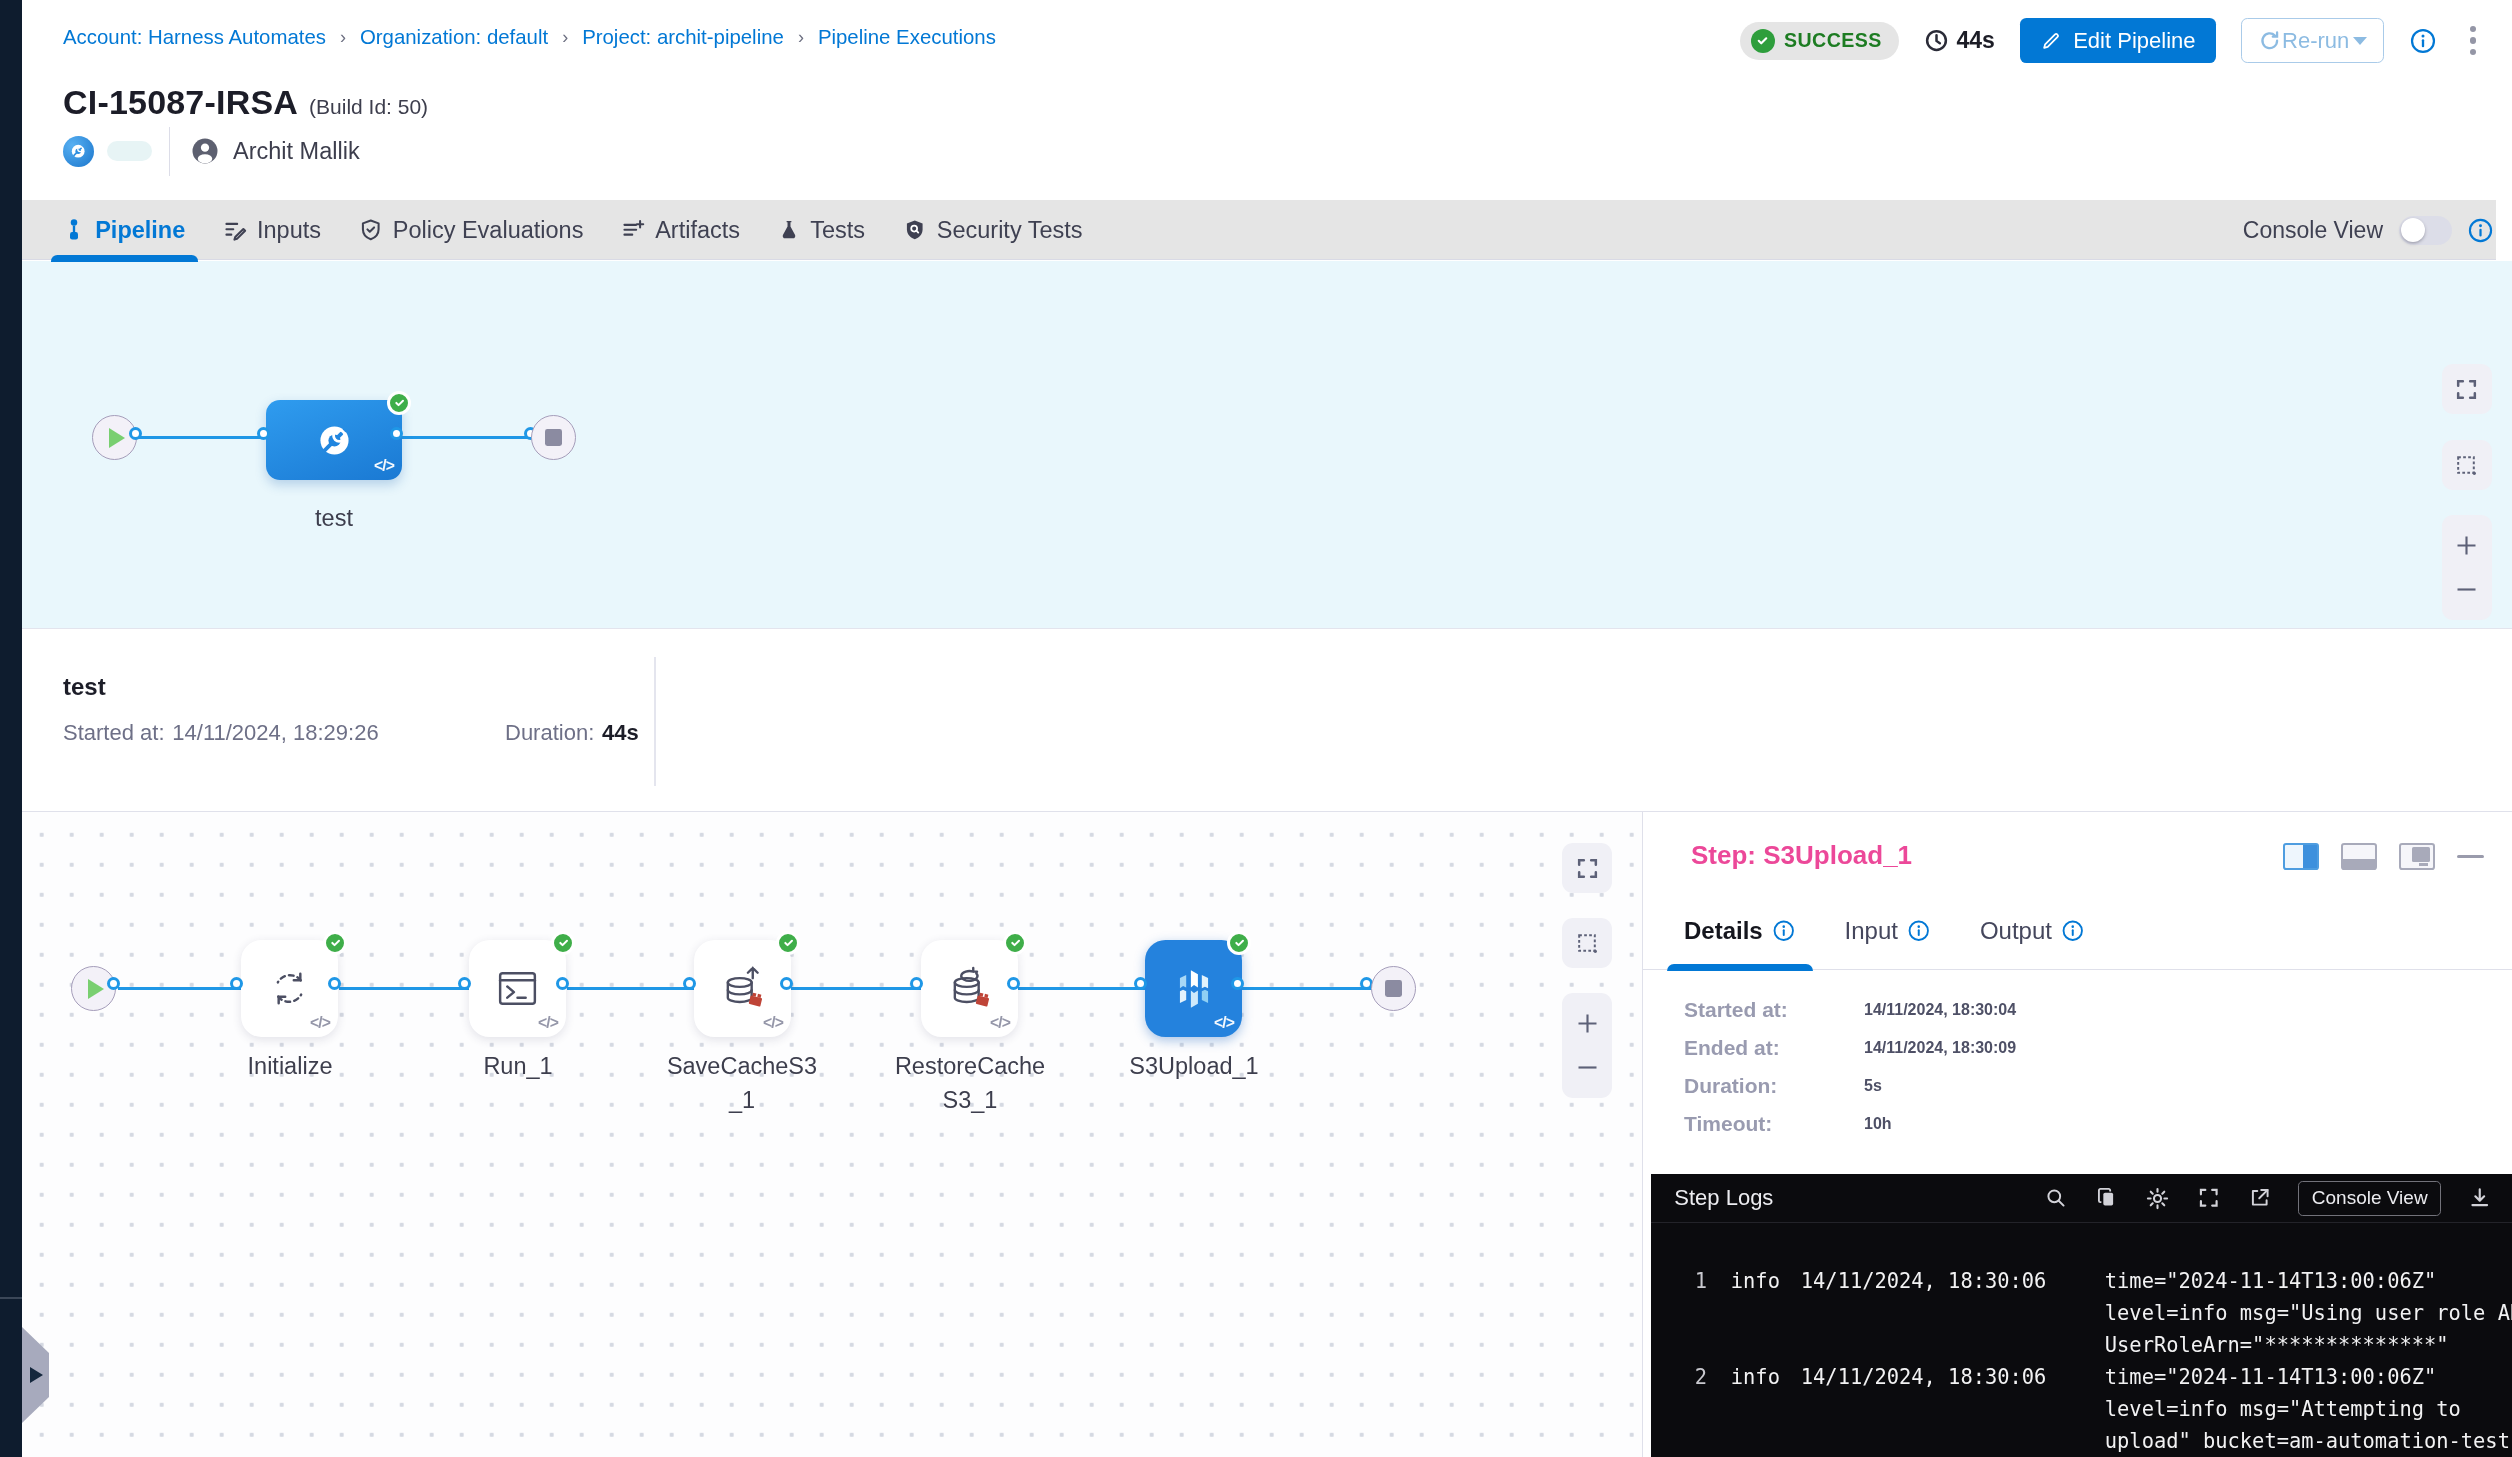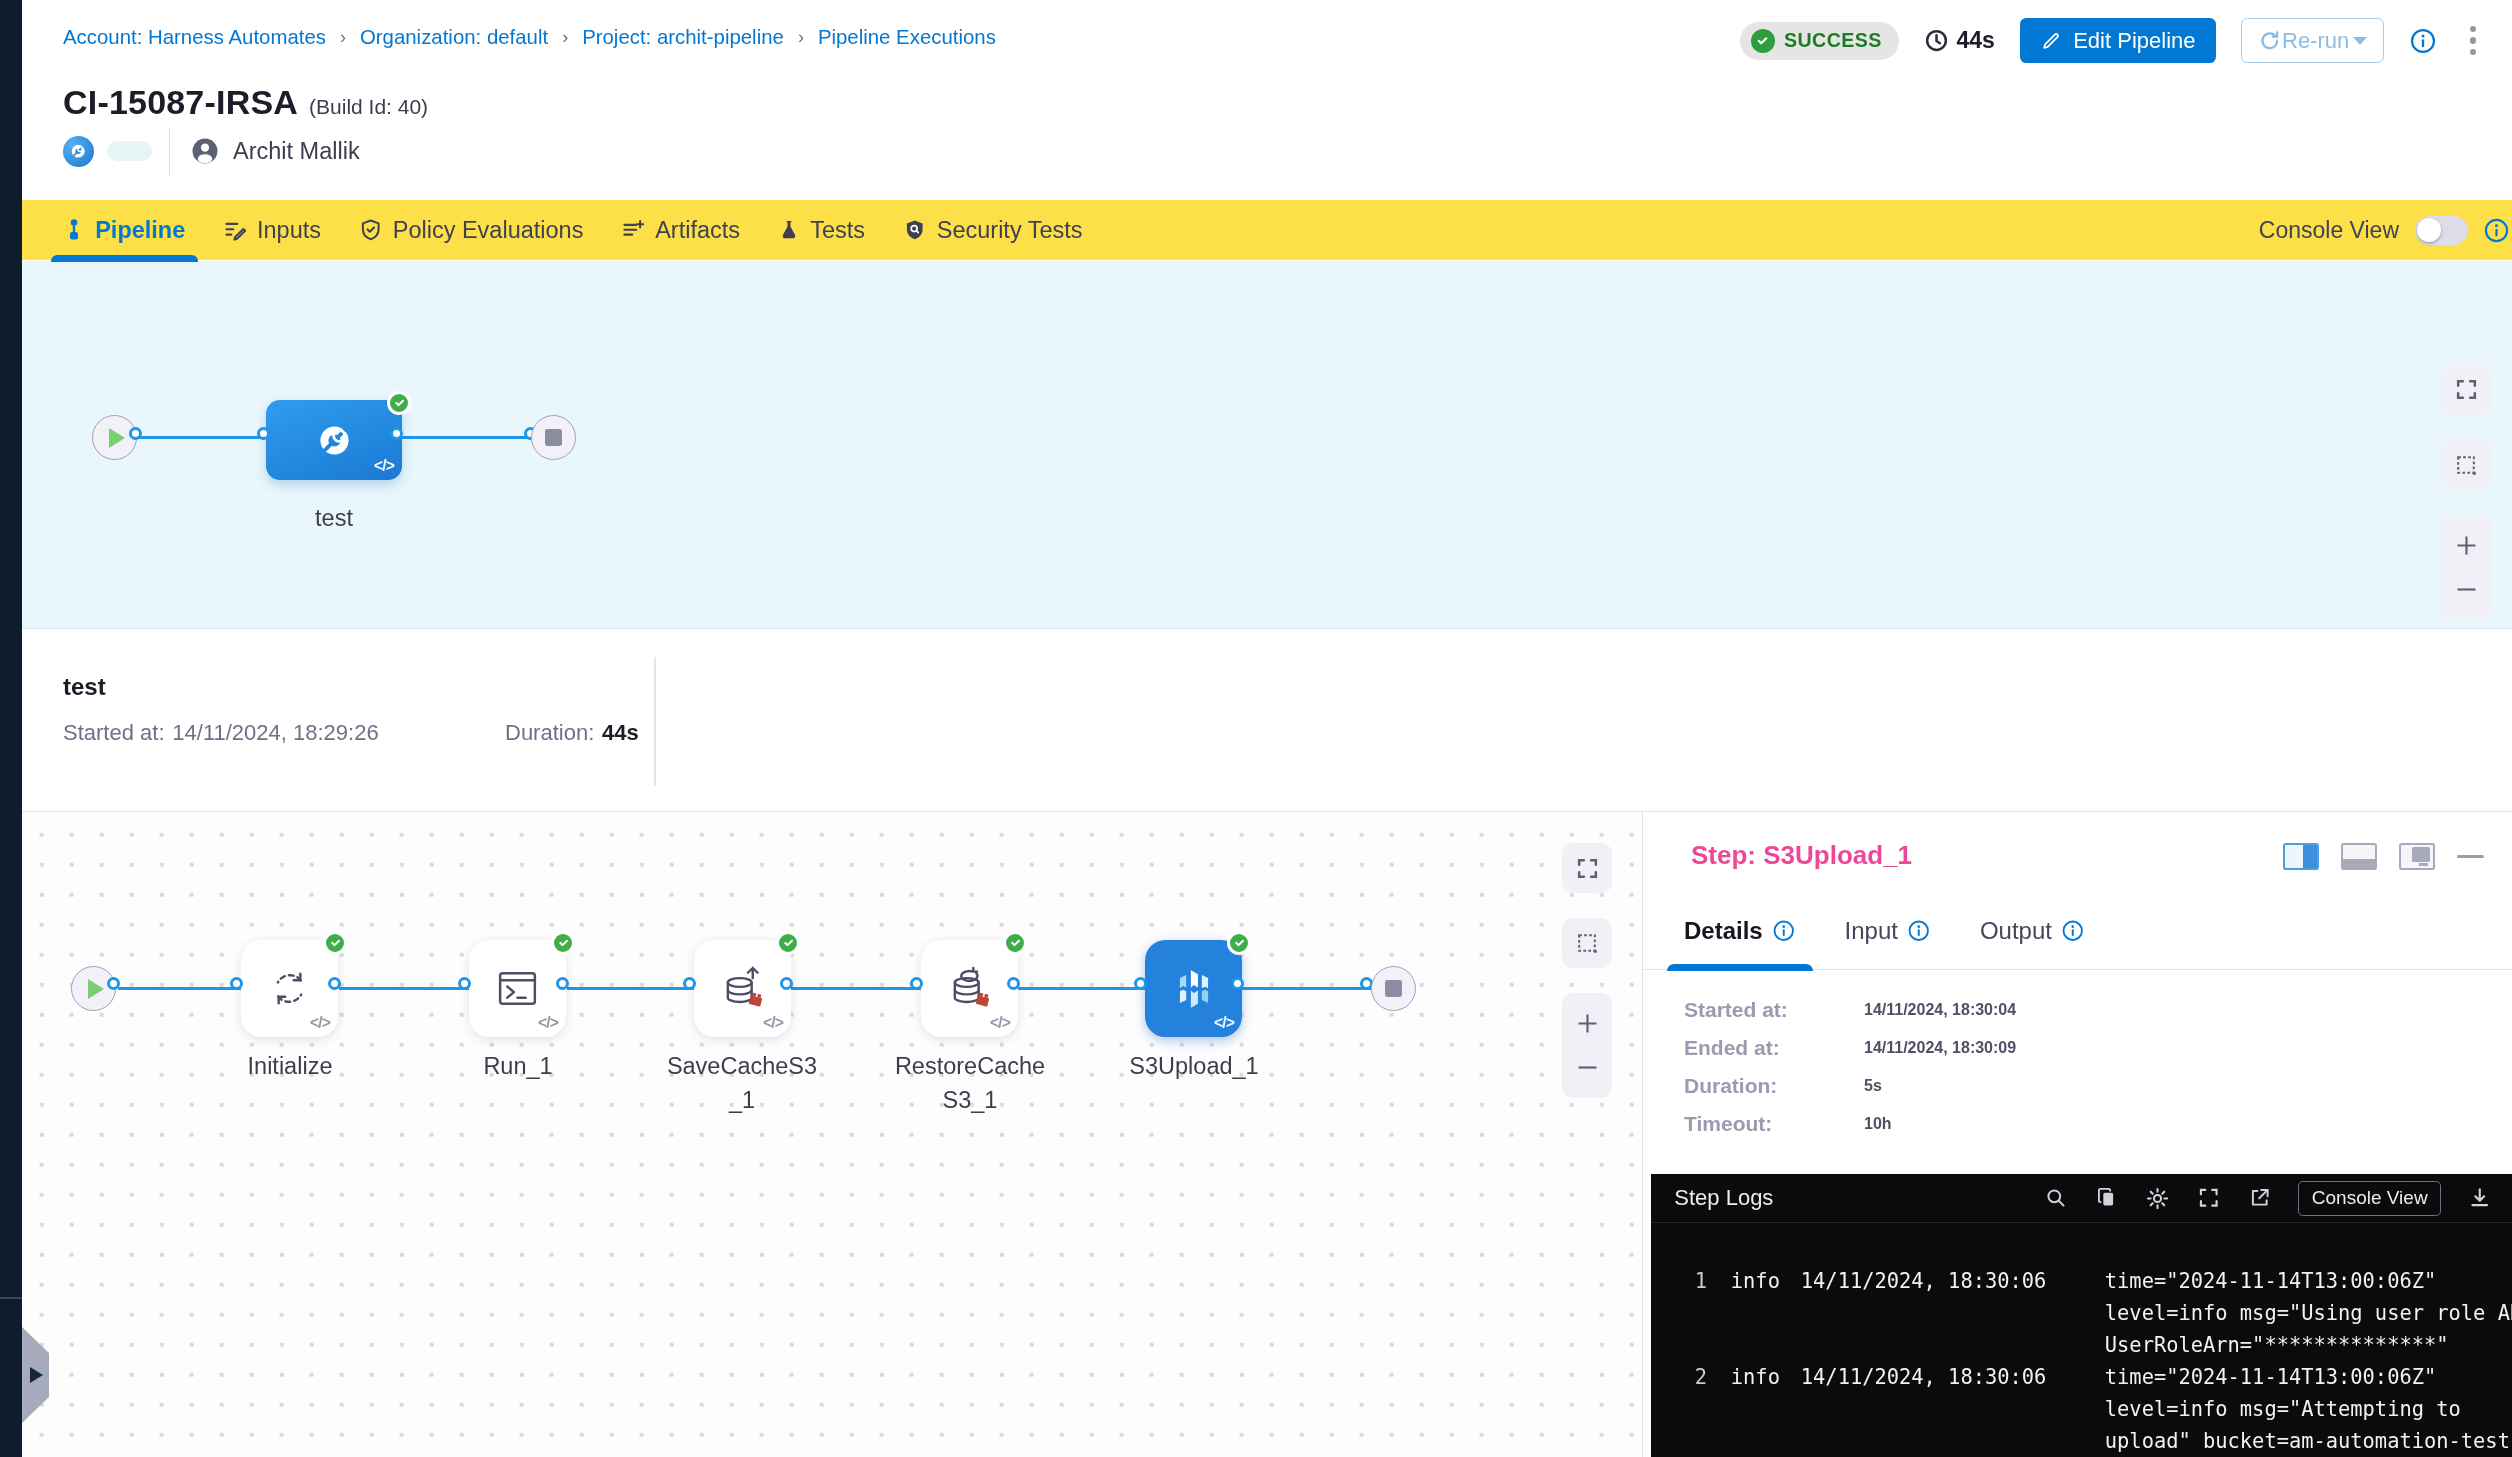--- a/index.html
+++ b/index.html
@@ -33,21 +33,21 @@
   .title-main { font-size:34px; font-weight:bold; color:#1c1d28; letter-spacing:0.2px; }
   .title-build { font-size:21px; color:#3d3e4d; }
   .meta-row { position:absolute; left:63px; top:129px; height:44px; display:flex; align-items:center; }
   .ci-chip { width:31px; height:31px; border-radius:50%; background:radial-gradient(circle at 30% 30%, #57b0f2, #1b76cc); display:flex; align-items:center; justify-content:center; }
   .tag-pill { width:45px; height:20.4px; border-radius:11px; background:#e7f4f5; margin-left:12.5px; }
   .meta-divider { width:1.6px; height:49px; background:#dcdde8; margin:0 20.4px 0 17px; }
   .avatar { width:30px; height:30px; }
   .user-name { font-size:23.5px; color:#3d3e4d; margin-left:12.5px; }
 
   
-  .tabbar { position:absolute; left:22px; right:0; top:200px; height:60px; background:#fde047; border-bottom:1.6px solid #d9dae5; z-index:5; }
+  .tabbar { position:absolute; left:22px; right:16px; top:200px; height:60px; background:#e5e5e5; border-bottom:1.6px solid #d9dae5; z-index:5; }
   .tabs { position:absolute; left:41px; top:0; height:60px; display:flex; gap:38px; align-items:center; }
   .tab { position:relative; height:60px; display:flex; align-items:center; gap:10.2px; font-size:23.5px; color:#3f4152; cursor:pointer; }
   .tab svg { flex:0 0 auto; }
   .tab.active { color:#0278d5; font-weight:bold; }
   .tab.active::after { content:""; position:absolute; left:-12.5px; right:-12.5px; bottom:-1.6px; height:6.3px; background:#0278d5; border-radius:6.3px 6.3px 0 0; }
   .console-group { position:absolute; right:0; top:0; height:60px; display:flex; align-items:center; gap:15.7px; padding-right:1.6px; }
   .console-label { font-size:23px; color:#3f4152; }
   .toggle { position:relative; width:53px; height:29px; border-radius:15px; background:#dcdde8; cursor:pointer; }
   .toggle .knob { position:absolute; left:2.4px; top:2.4px; width:24px; height:24px; border-radius:50%; background:#fff; box-shadow:0 1.6px 3.1px rgba(40,40,60,.35); }
 
@@ -177,21 +177,21 @@
       </svg>
     <div class="kebab">
         <i></i>
         <i></i>
         <i></i>
       </div>
   </div>
 
   <div class="page-title">
     <span class="title-main">CI-15087-IRSA</span>
-    <span class="title-build">(Build Id: 40)</span>
+    <span class="title-build">(Build Id: 50)</span>
   </div>
 
   <div class="meta-row">
     <span class="ci-chip">
       <svg width="20.4" height="20.4" viewBox="0 0 48 48">
           <circle cx="24" cy="24" r="15" fill="#fff"></circle>
           <circle cx="24" cy="24" r="6.5" fill="#2e8fe0"></circle>
           <line x1="13" y1="35" x2="35" y2="13" stroke="#2e8fe0" stroke-width="4"></line>
           <circle cx="29" cy="19" r="6" fill="none" stroke="#fff" stroke-width="3"></circle>
         </svg>

